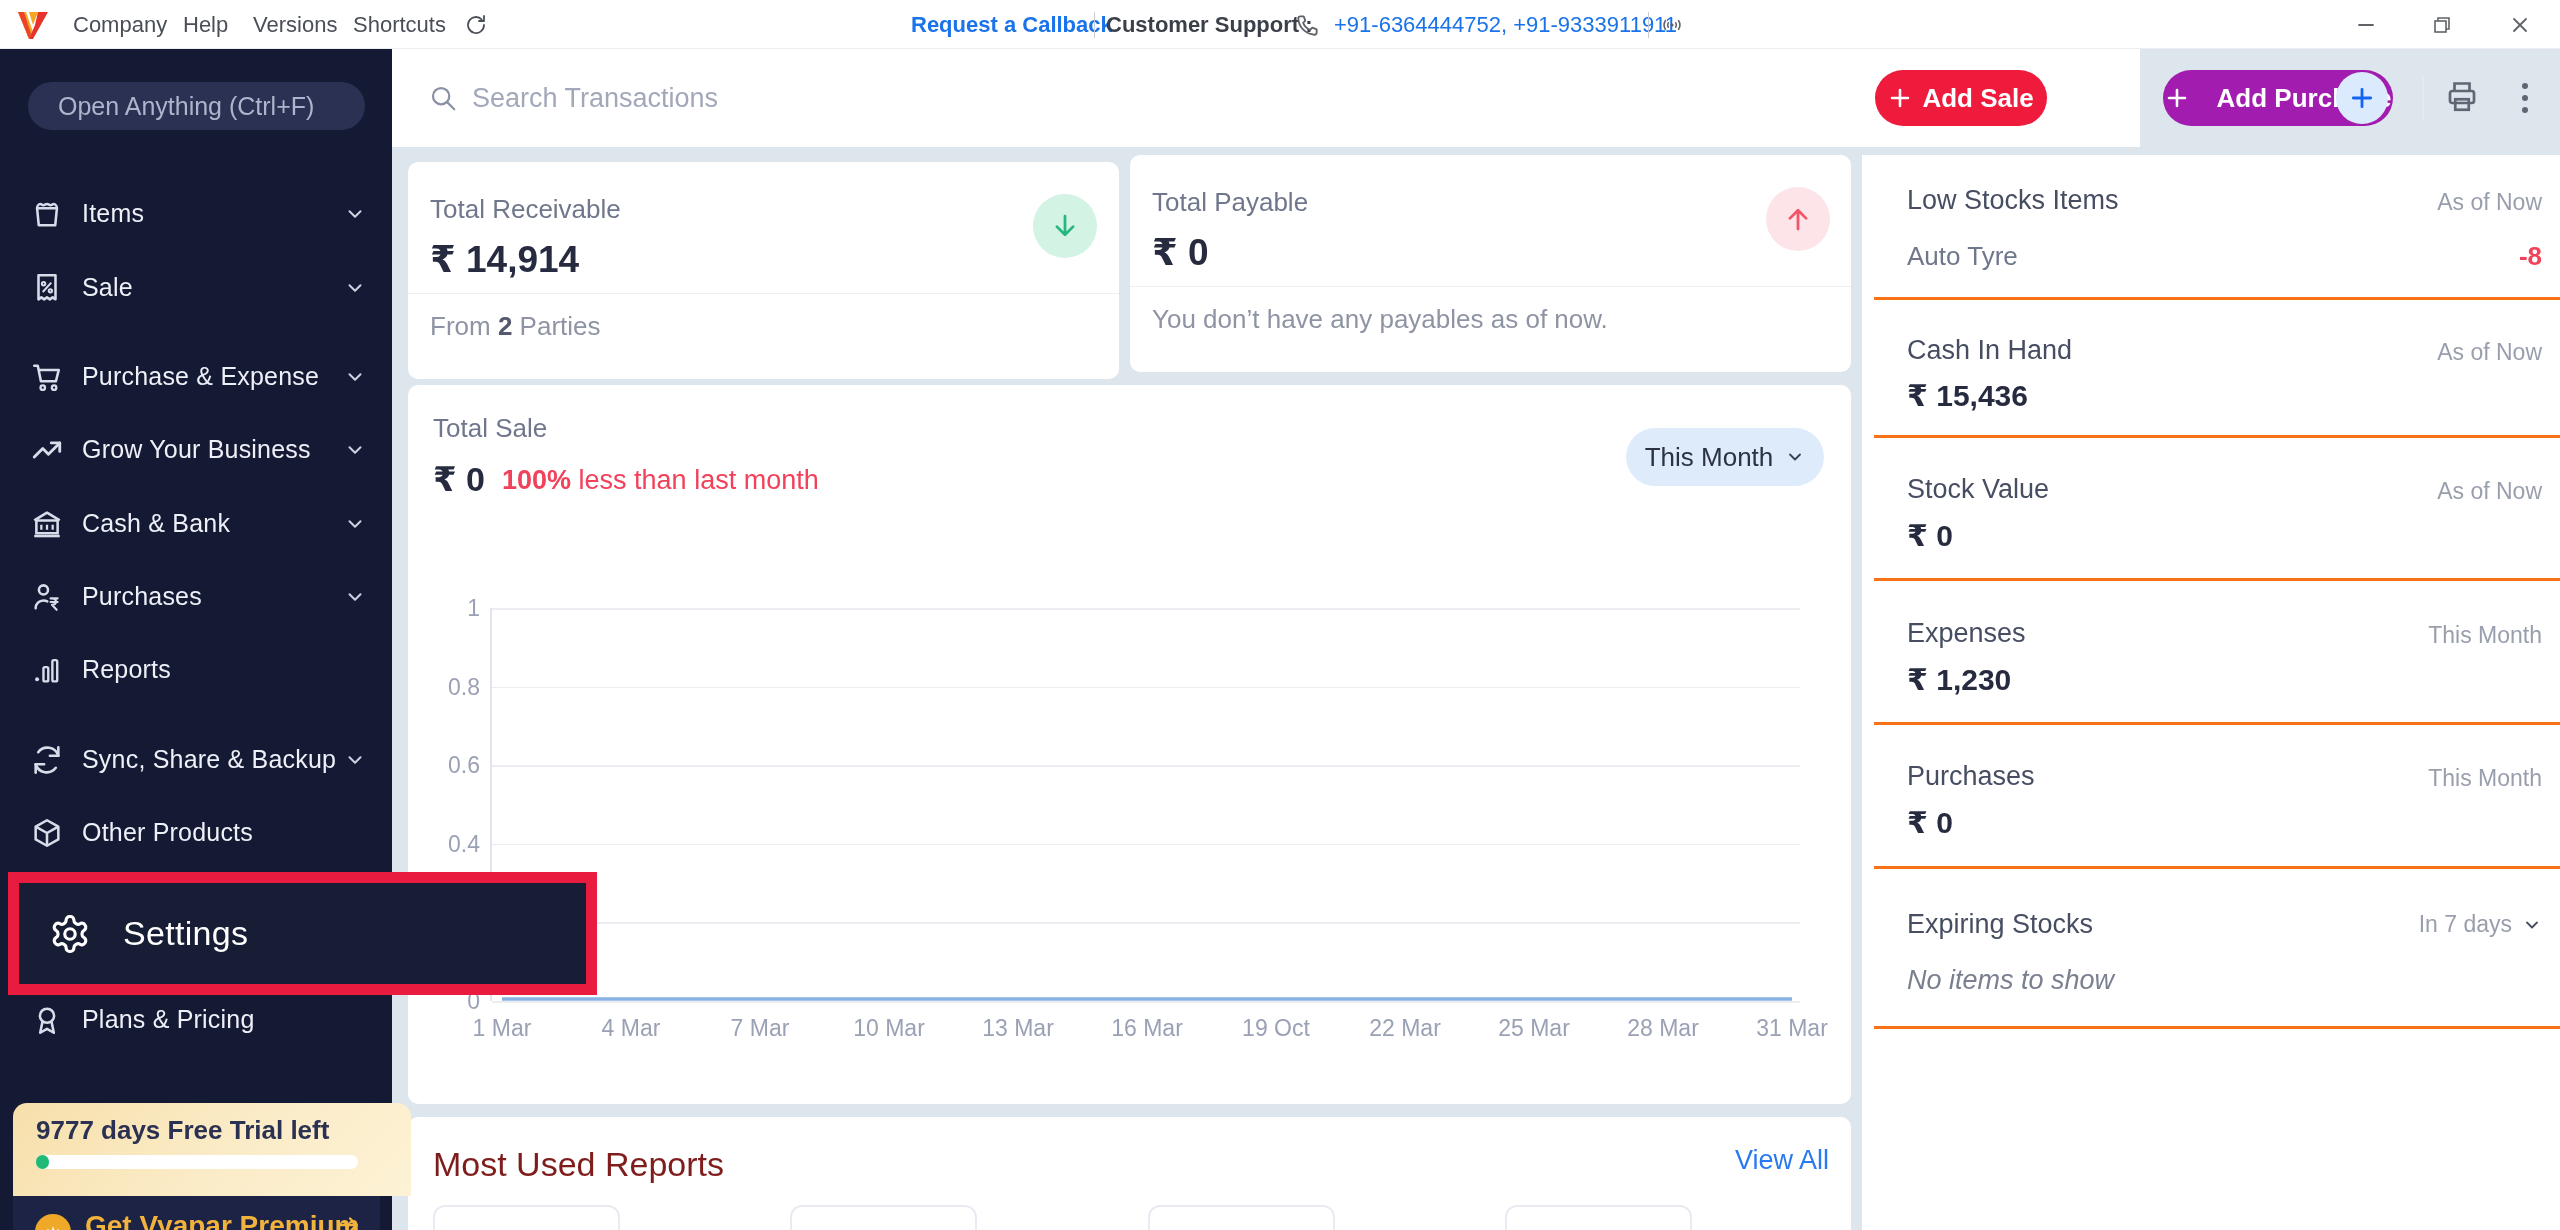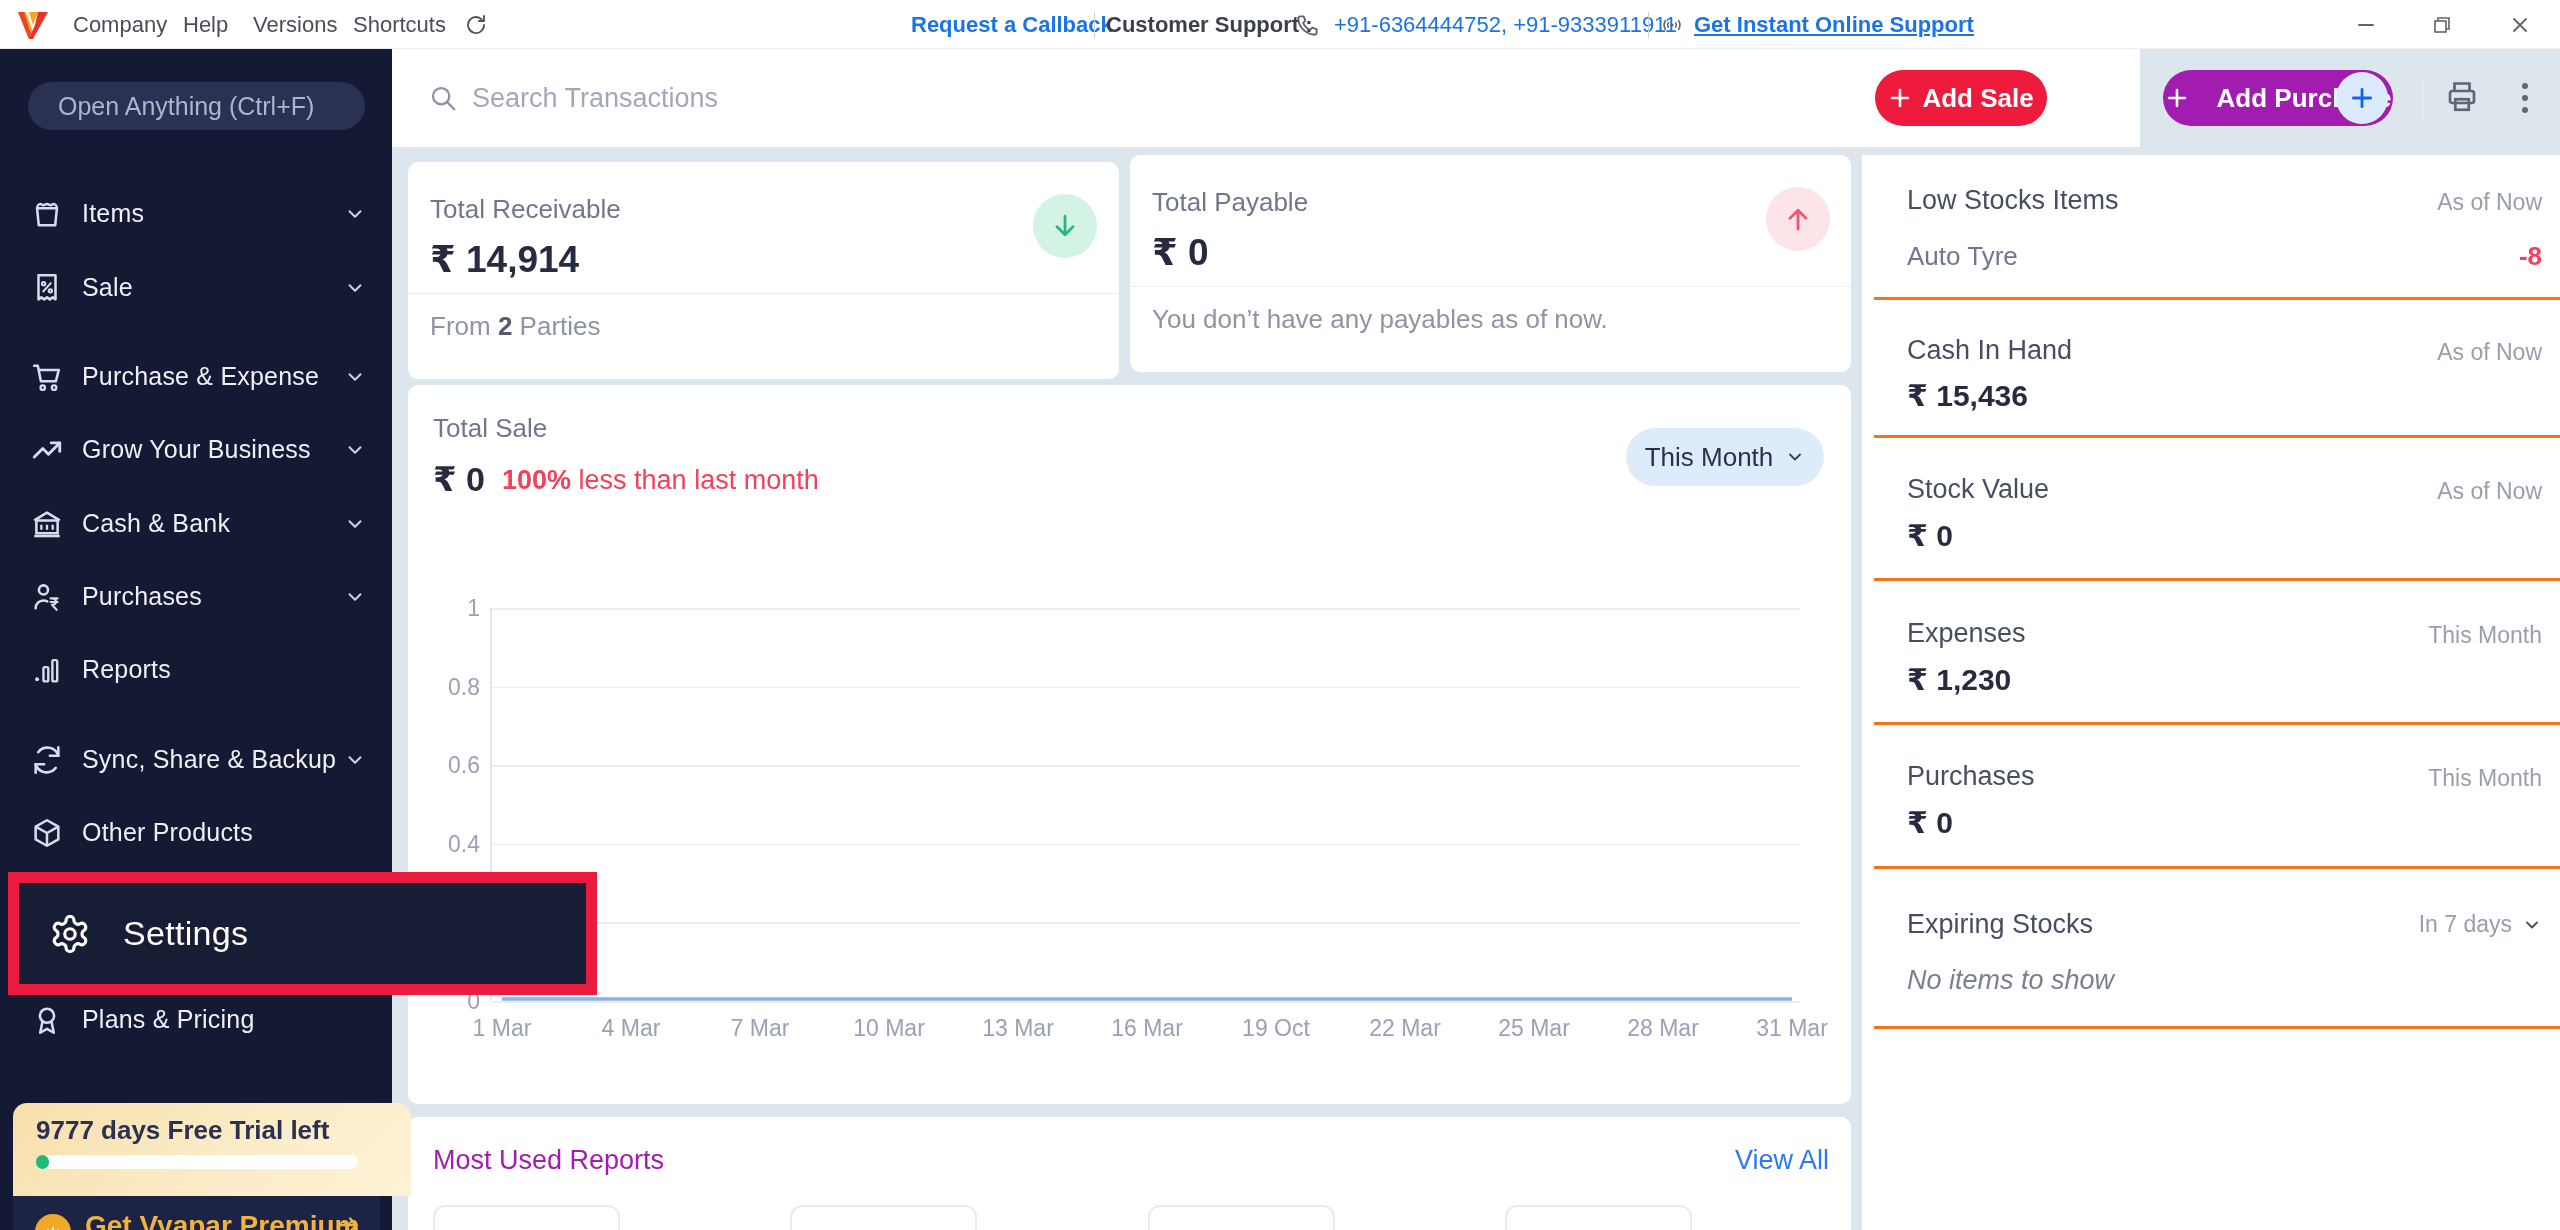--- a/index.html
+++ b/index.html
@@ -71,21 +71,21 @@
   #period-pill { position:absolute; left:1218px; top:43px; width:198px; height:58px; border:none; border-radius:29px; background:#ddebfb; color:#2c3246; font-size:26px; font-weight:500; font-family:inherit; display:flex; align-items:center; justify-content:center; gap:12px; cursor:pointer; }
   #period-pill .ic { width:20px; height:20px; color:#3a4050; }
   #plot { position:absolute; left:82px; top:223px; width:1310px; height:393px; border-left:2px solid #e3e5ee; }
   .gridline { position:absolute; left:0; width:100%; height:1.5px; background:#ebedf3; }
   .ytick { position:absolute; left:-66px; width:54px; text-align:right; font-size:23px; color:#9ba1b5; }
   .xtick { position:absolute; top:407px; transform:translateX(-50%); font-size:23px; color:#9ba1b5; white-space:nowrap; }
   #chart-line-svg { position:absolute; left:0; top:0; overflow:visible; }
 
   
   #reports-card { left:408px; top:1117px; width:1443px; height:113px; border-radius:10px 10px 0 0; }
-  #reports-title { position:absolute; left:25px; top:28px; font-size:27px; color:#a21caf; font-weight:500; }
+  #reports-title { position:absolute; left:25px; top:28px; font-size:34px; color:#7f1d1d; font-weight:500; }
   #reports-viewall { position:absolute; right:22px; top:28px; font-size:27px; color:#2979f2; font-weight:500; cursor:pointer; }
   .report-mini { position:absolute; top:88px; width:187px; height:60px; background:#fff; border:2px solid #e8ebf1; border-radius:12px; }
 
   
   #right-panel { position:absolute; left:1862px; top:155px; width:698px; height:1075px; background:#ffffff; }
   .rp-section { position:absolute; left:12px; width:698px; border-bottom:3px solid #f97316; }
   .rp-title { position:absolute; left:33px; font-size:27px; color:#474e62; }
   .rp-meta { position:absolute; right:30px; font-size:23px; color:#989eac; display:flex; align-items:center; gap:10px; }
   .rp-meta .ic { width:20px; height:20px; color:#474e62; }
   .rp-amount { position:absolute; left:33px; font-size:30px; font-weight:700; color:#262b40; }
@@ -236,21 +236,20 @@
           <use href="#i-phone"></use>
         </svg>
       </span>
     <span class="tb-item tb-link" style="left:1334px;">+91-6364444752, +91-9333911911</span>
     <span class="tb-divider" style="left:1648px"></span>
     <span class="tb-item" style="left:1660px; color:#5f6368;">
         <svg width="24" height="24">
           <use href="#i-live"></use>
         </svg>
       </span>
-    <span class="tb-item tb-link" style="left:1694px; text-decoration:underline; font-weight:700;">Get Instant Online Support</span>
 
     <span class="winbtn" style="left:2342px">
         <svg width="24" height="24">
           <use href="#i-minimize"></use>
         </svg>
       </span>
     <span class="winbtn" style="left:2418px">
         <svg width="24" height="24">
           <use href="#i-restore"></use>
         </svg>

